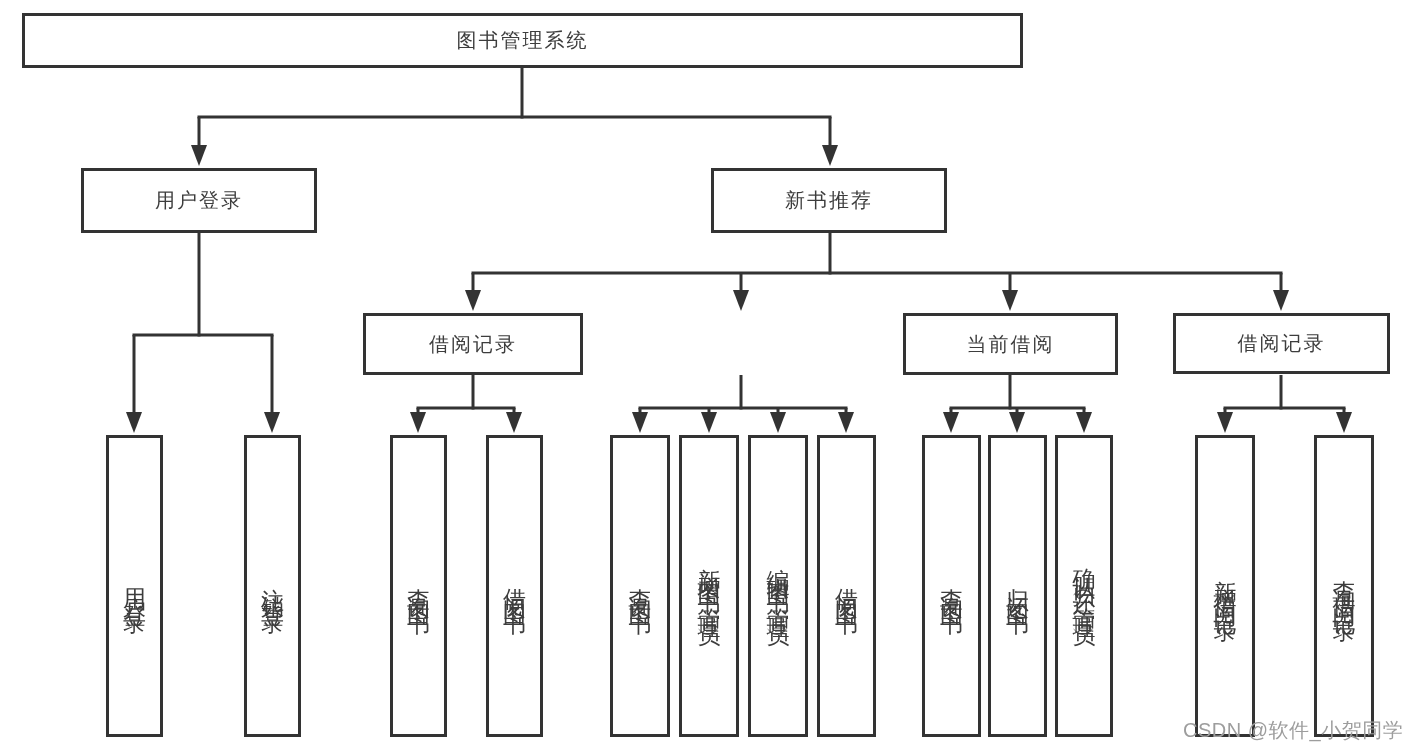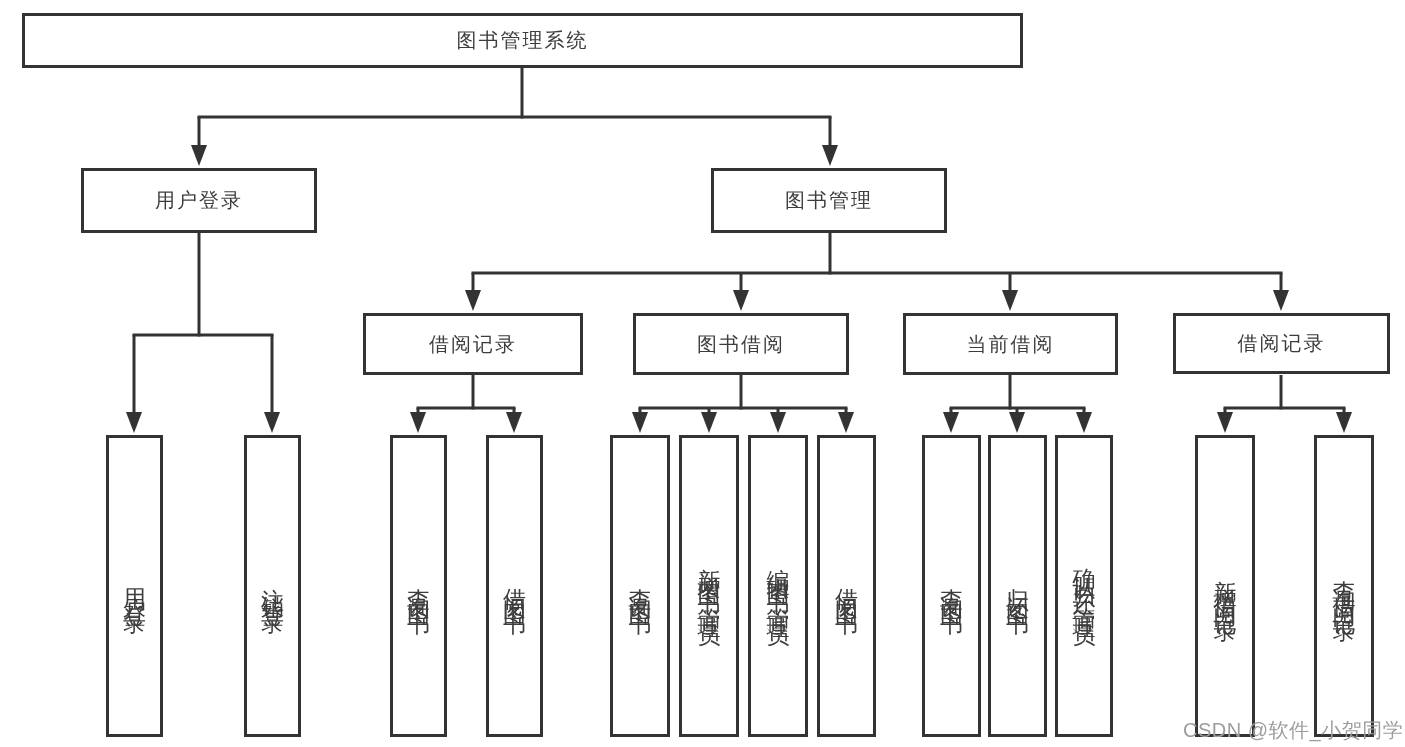--- a/index.html
+++ b/index.html
@@ -117,24 +117,23 @@
       <polygon points="1009,412 1025,412 1017,433"></polygon>
       <polygon points="1076,412 1092,412 1084,433"></polygon>
       <polygon points="1217,412 1233,412 1225,433"></polygon>
       <polygon points="1336,412 1352,412 1344,433"></polygon>
     </g>
   </svg>
 
   <div class="node hnode" style="left:22px; top:13px; width:1001px; height:55px;">图书管理系统</div>
 
   <div class="node hnode" style="left:81px; top:168px; width:236px; height:65px;">用户登录</div>
-  <div class="node hnode" style="left:711px; top:168px; width:236px; height:65px;">图书管理</div>
+  <div class="node hnode" style="left:711px; top:168px; width:236px; height:65px;">新书推荐</div>
 
   <div class="node hnode" style="left:363px; top:313px; width:220px; height:62px;">借阅记录</div>
-  <div class="node hnode" style="left:633px; top:313px; width:216px; height:62px;">图书借阅</div>
   <div class="node hnode" style="left:903px; top:313px; width:215px; height:62px;">当前借阅</div>
   <div class="node hnode" style="left:1173px; top:313px; width:217px; height:61px;">借阅记录</div>
 
   <div class="node leaf" style="left:106px; top:435px; width:57px; height:302px;">
     <span class="vtext">用户登录</span>
   </div>
   <div class="node leaf" style="left:244px; top:435px; width:57px; height:302px;">
     <span class="vtext">注销登录</span>
   </div>
 

